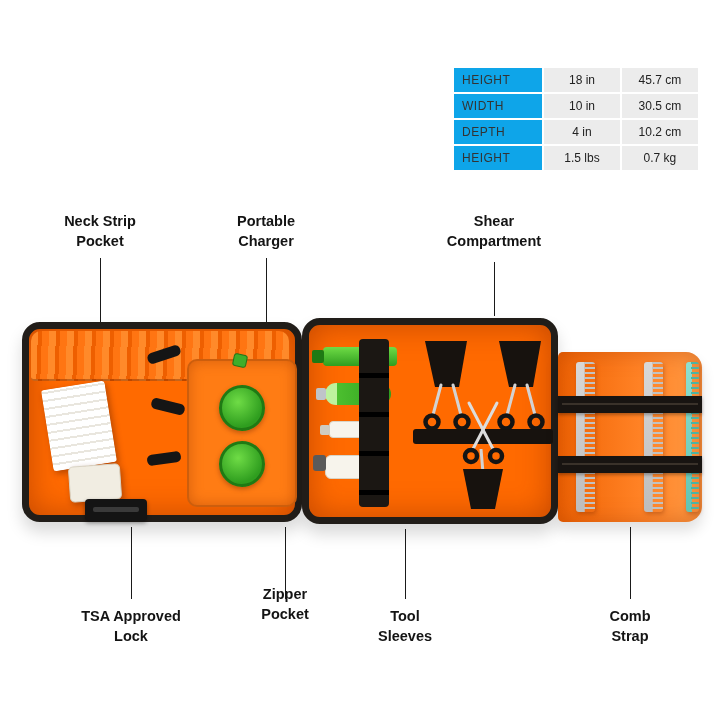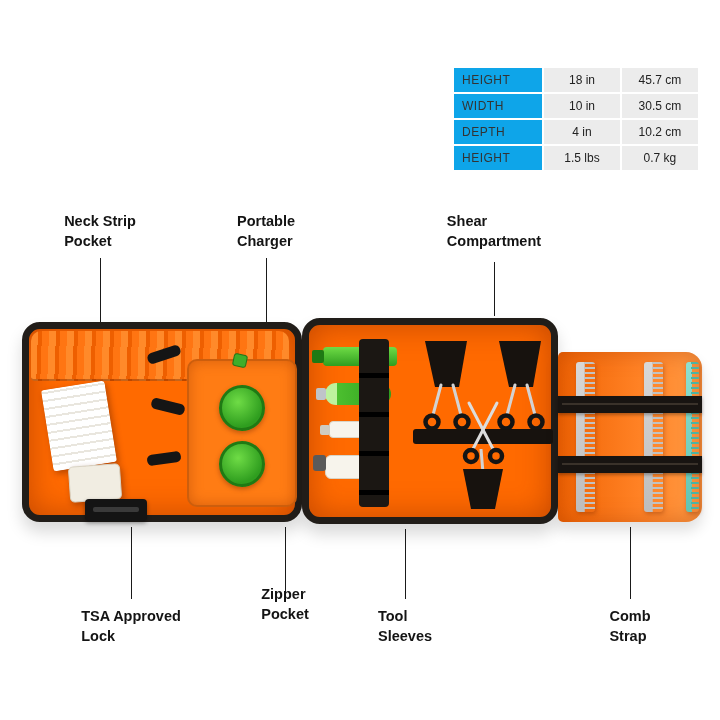--- a/index.html
+++ b/index.html
@@ -10,21 +10,21 @@
   
   .title { position:absolute; left:22px; top:70px; font-size:19px; font-weight:700; letter-spacing:4px; color:#1c1c1c; }
 
   
   .spec-table { position:absolute; left:452px; top:66px; width:248px; border-collapse:separate; border-spacing:2px; }
   .spec-table td { padding:5px 8px; vertical-align:middle; }
   .spec-table td.lbl { background:#0ea5e9; width:90px; font-size:12px; letter-spacing:.5px; color:#333; }
   .spec-table td.val { background:#ececec; width:79px; text-align:center; font-size:12px; color:#222; }
 
   
-  .callout { position:absolute; transform:translateX(-50%); text-align:left;
+  .callout { position:absolute; transform:translateX(-50%); text-align:center;
              font-size:14.5px; font-weight:700; color:#141414; line-height:1.35; white-space:pre-line; }
   .leader { position:absolute; width:1px; background:#1a1a1a; }
 
   
   .panel { position:absolute; background:#ff6a00; border:7px solid #211d19; border-radius:18px;
            box-shadow: inset 0 0 30px rgba(140,40,0,.5), 0 10px 16px rgba(0,0,0,.15); }
   .panel-left  { left:22px;  top:322px; width:280px; height:200px; }
   .panel-right { left:302px; top:318px; width:256px; height:206px; }
   .flap { position:absolute; left:558px; top:352px; width:144px; height:170px;
           background:linear-gradient(90deg,#f06303,#ff8124 55%,#ff9a44);

